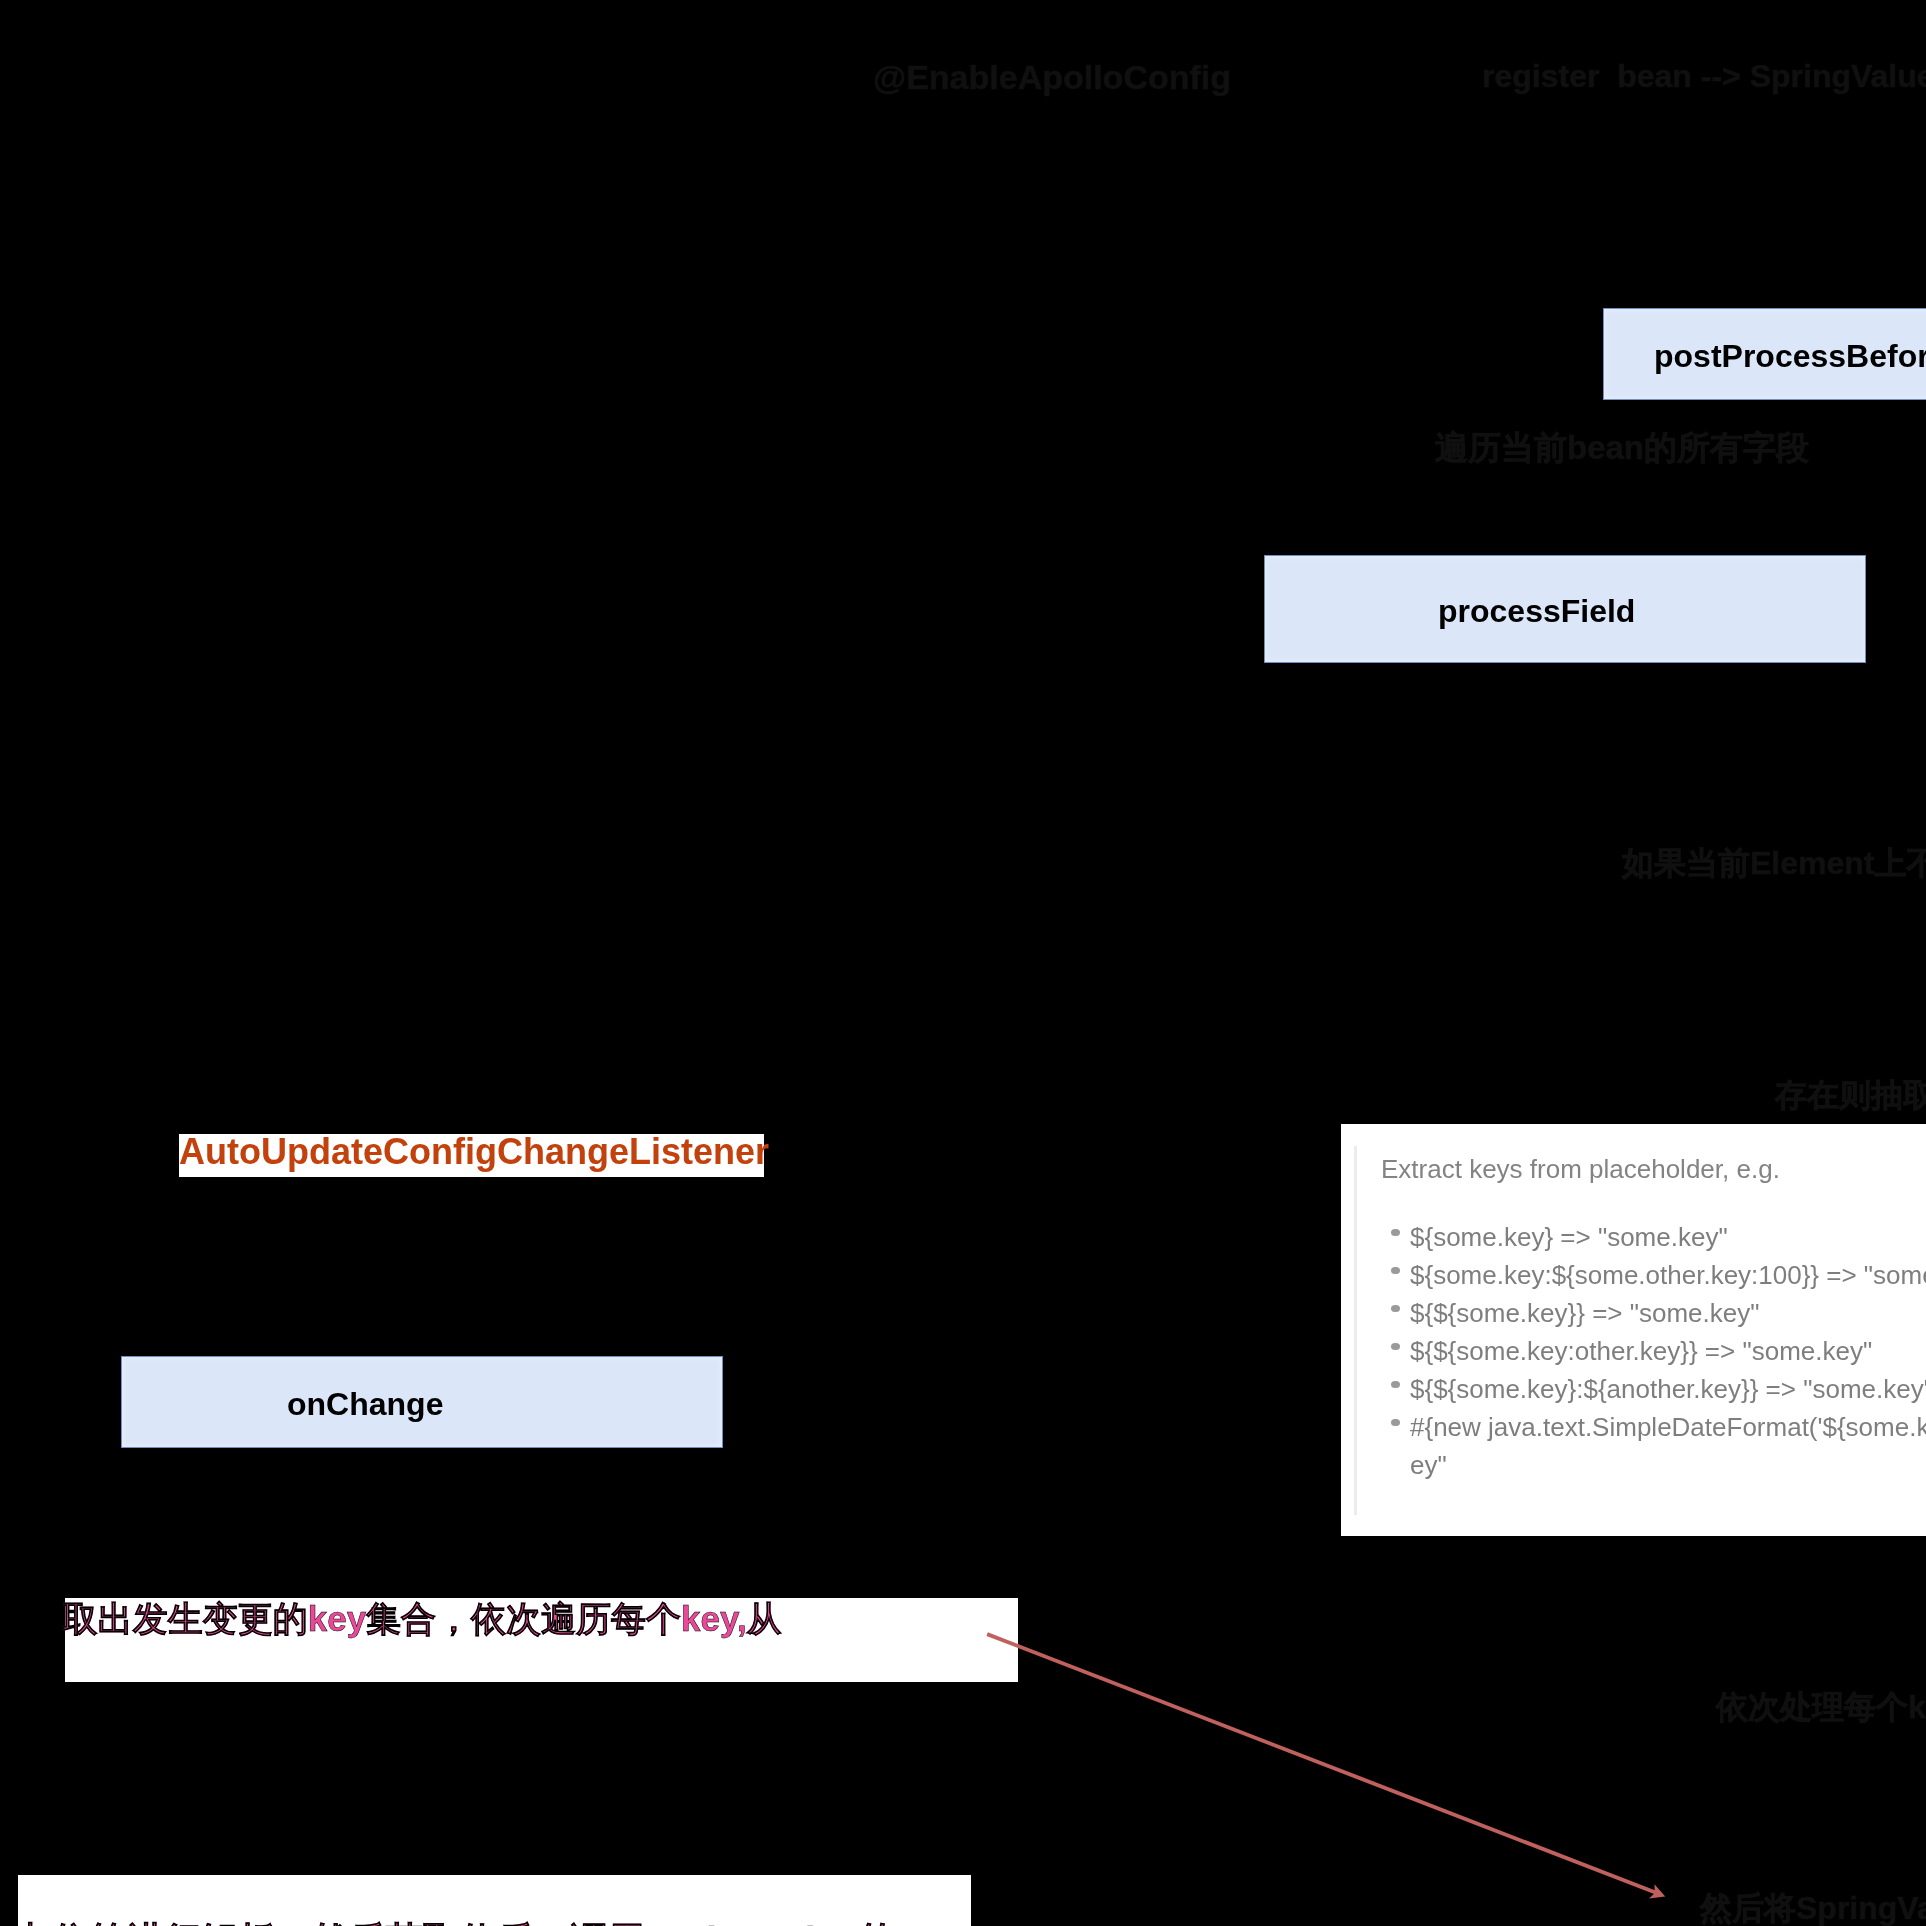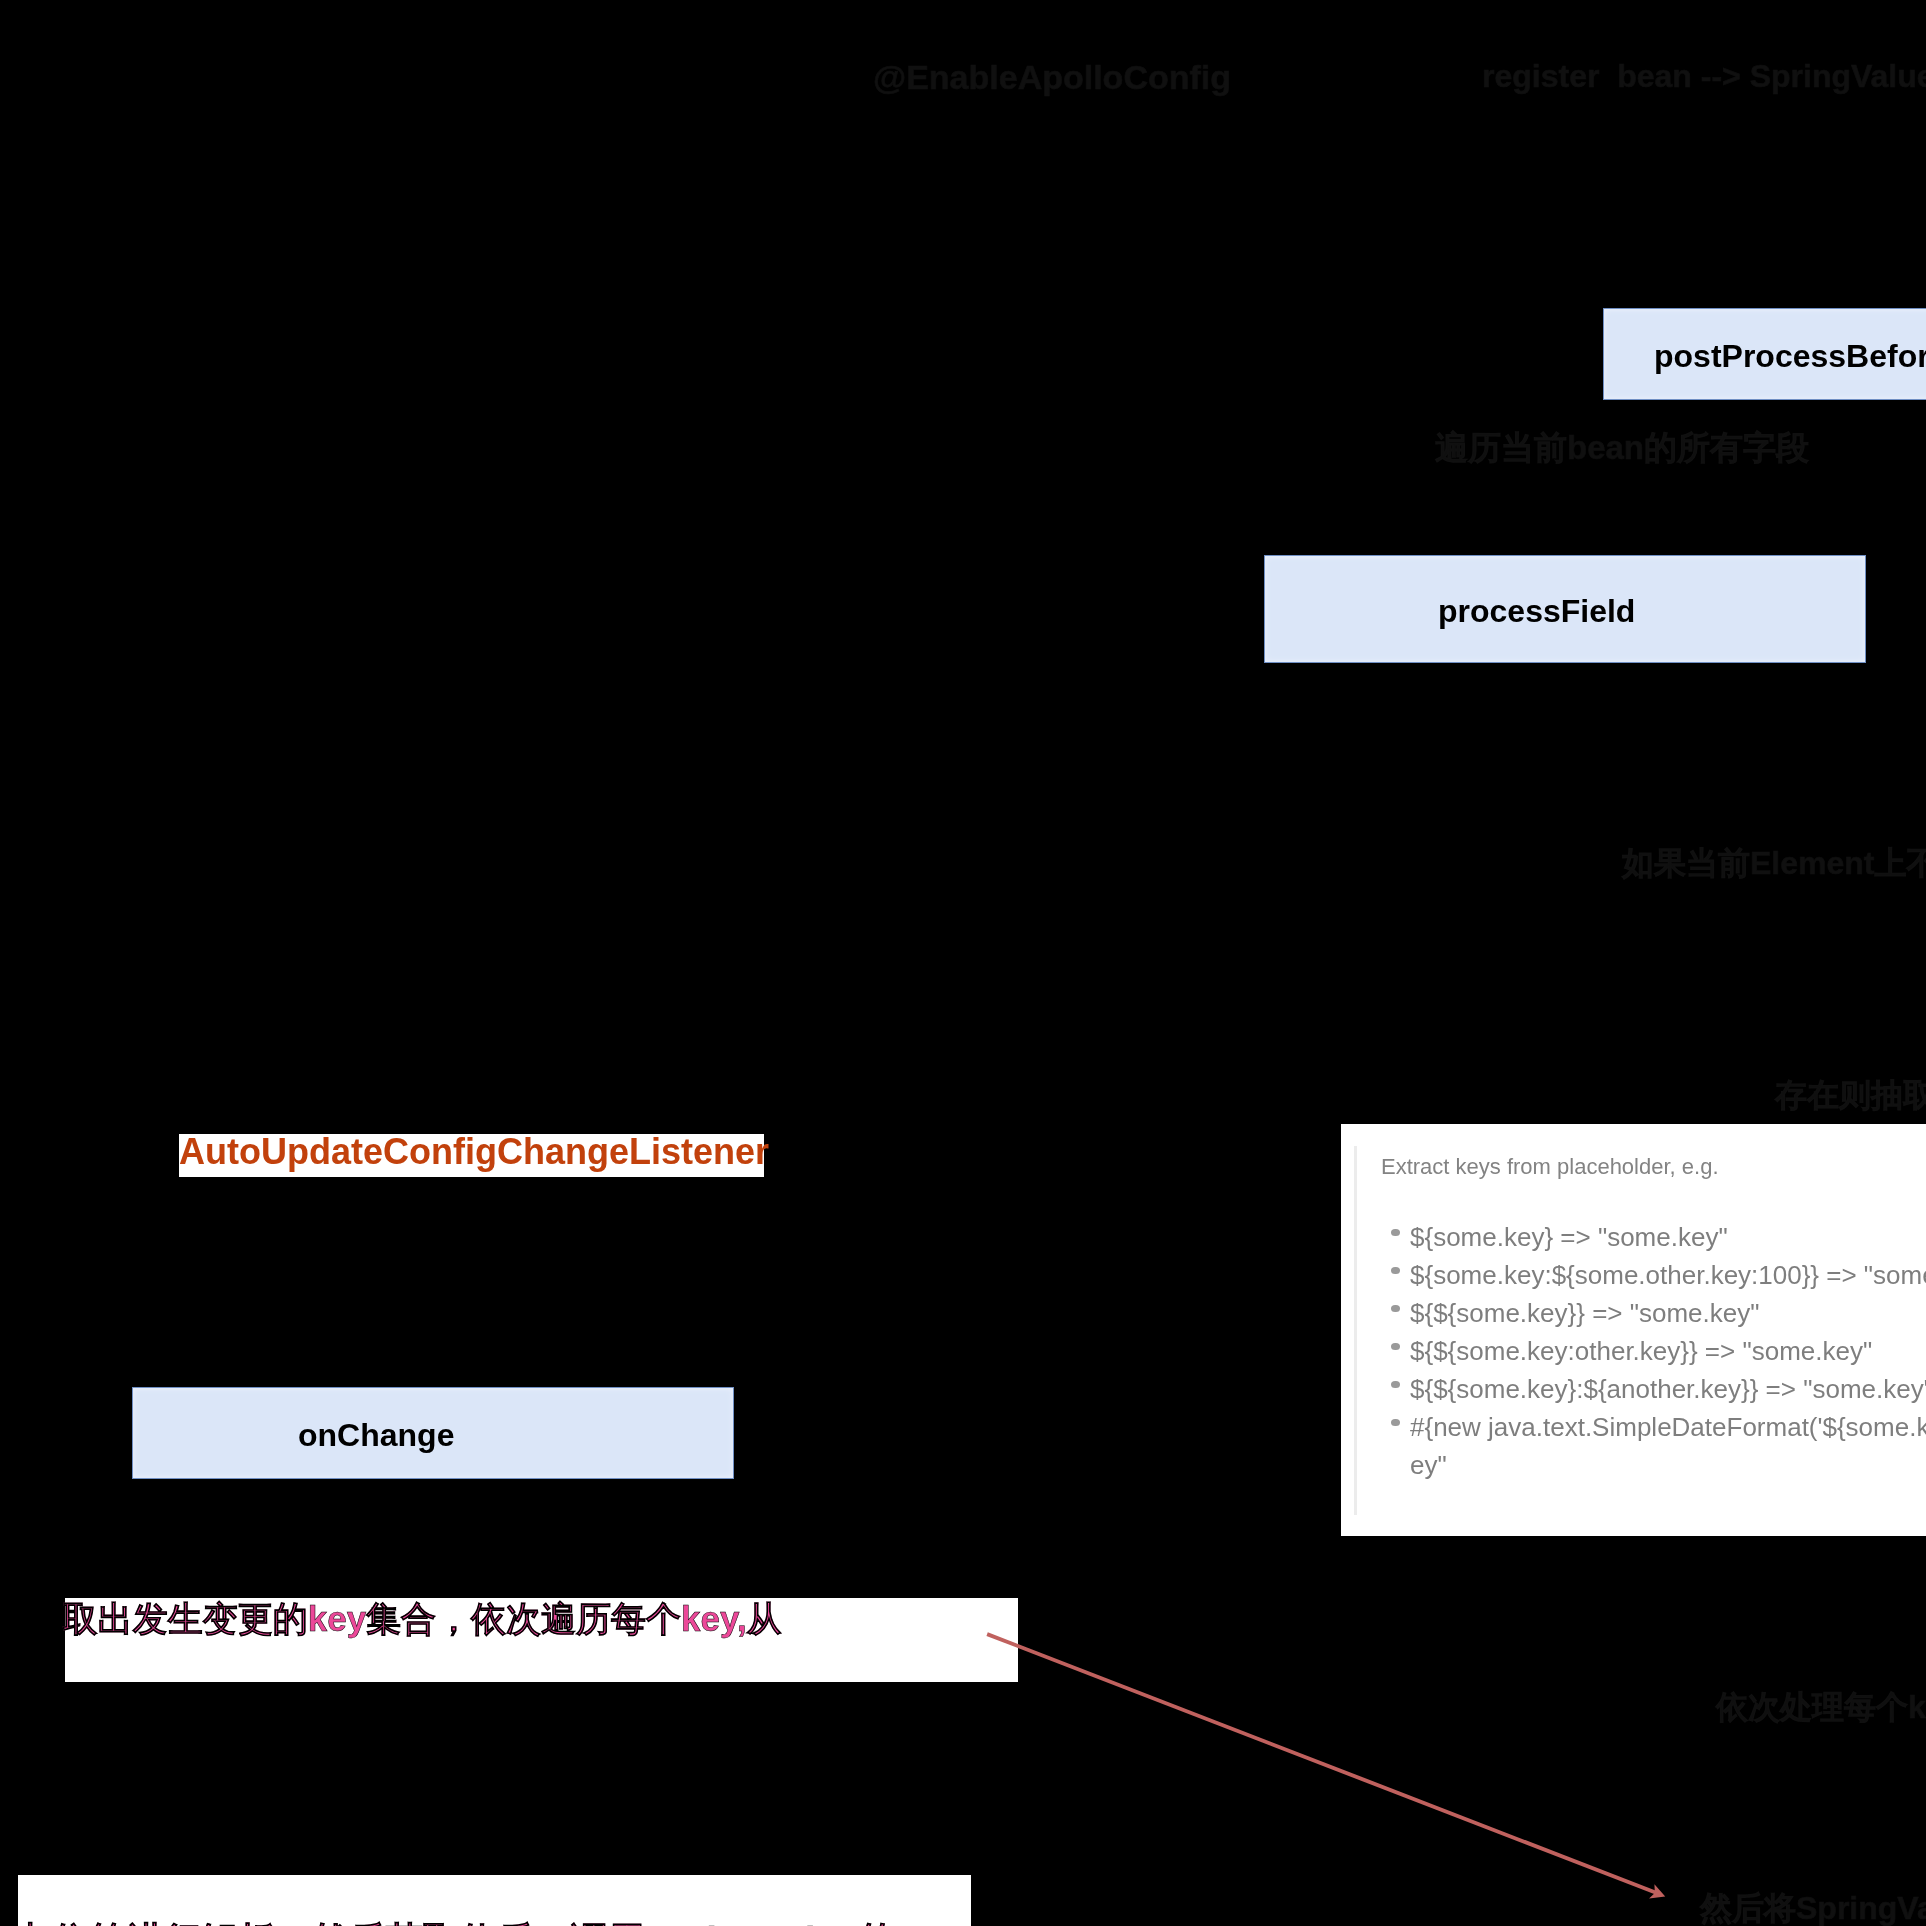--- a/index.html
+++ b/index.html
@@ -12,21 +12,21 @@
            box-sizing:border-box;color:#000;
            box-shadow:inset 0 0 5.4px 1.2px #e9effb;}
   .nodelbl{position:absolute;top:50%;transform:translateY(-50%);
            font-weight:bold;white-space:nowrap;line-height:1;}
   .note{position:absolute;background:#fff;color:#ec4899;font-weight:bold;
         box-sizing:border-box;white-space:nowrap;
         -webkit-text-stroke:0.5px #000;}
   .note > div{position:absolute;left:-2.3px;line-height:1;}
   #docpanel{position:absolute;background:#fff;box-sizing:border-box;overflow:hidden;}
   #docrule{position:absolute;left:12.7px;top:22.3px;width:3.5px;height:369px;background:#ececec;}
-  #doctitle{position:absolute;left:40px;top:32px;font-size:22px;color:#838383;
+  #doctitle{position:absolute;left:40px;top:32px;font-size:26px;color:#838383;
             font-family:"Liberation Sans",sans-serif;white-space:nowrap;line-height:1;}
   #doclist{position:absolute;left:45px;top:94px;margin:0;padding:0 0 0 24px;
            list-style:none;color:#7e7e7e;font-size:26px;line-height:38px;
            font-family:"Liberation Sans",sans-serif;}
   #doclist li{position:relative;white-space:nowrap;}
   #doclist li::before{content:"";position:absolute;left:-19px;top:11.2px;width:8.5px;height:7.3px;
                       border-radius:50%;background:#9a9a9a;}
   #doclist li.wrap{white-space:normal;width:1156px;word-break:break-all;}
   #arrowsvg{position:absolute;left:0;top:0;pointer-events:none;}
 </style>
@@ -54,21 +54,21 @@
   </div>
 
   <div class="nodebox" id="node-ppbi" style="left:1603px;top:308px;width:602px;height:92px;">
     <span class="nodelbl" style="left:50px;font-size:32px;margin-top:1.5px;">postProcessBeforeInitialization</span>
   </div>
 
   <div class="nodebox" id="node-pf" style="left:1264px;top:555px;width:602px;height:108px;">
     <span class="nodelbl" style="left:173px;font-size:32px;margin-top:1.5px;">processField</span>
   </div>
 
-  <div class="nodebox" id="node-onchange" style="left:132px;top:1356px;width:602px;height:92px;margin-top:31px;">
+  <div class="nodebox" id="node-onchange" style="left:121px;top:1356px;width:602px;height:92px;">
     <span class="nodelbl" style="left:165px;font-size:32px;margin-top:1.5px;">onChange</span>
   </div>
 
   <div class="note" id="note1" style="left:65px;top:1598px;width:953px;height:84px;font-size:35px;">
     <div style="top:2.7px;">取出发生变更的key集合，依次遍历每个key,从</div>
   </div>
 
   <div class="note" id="note2" style="left:18px;top:1875px;width:953px;height:133px;font-size:37px;">
     <div style="top:47px;">占位符进行解析，然后获取值后，调用SpringValue的</div>
 

